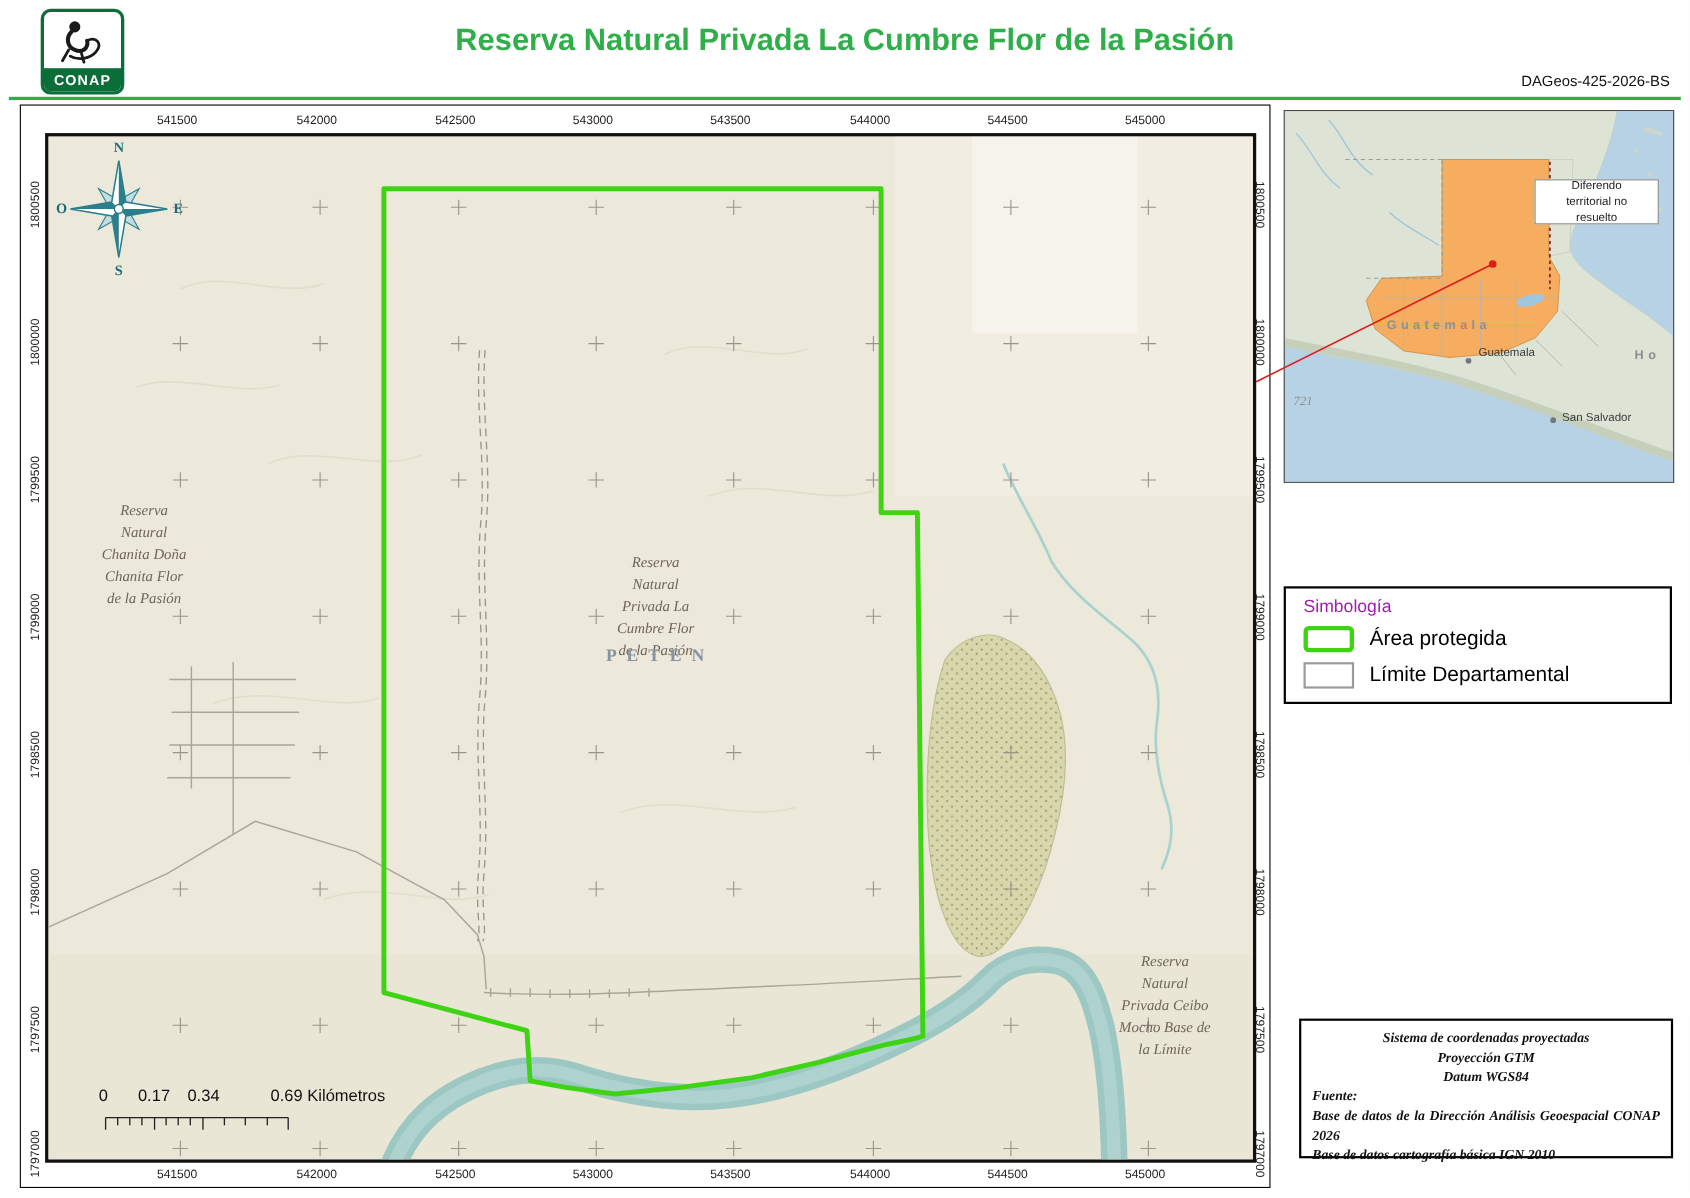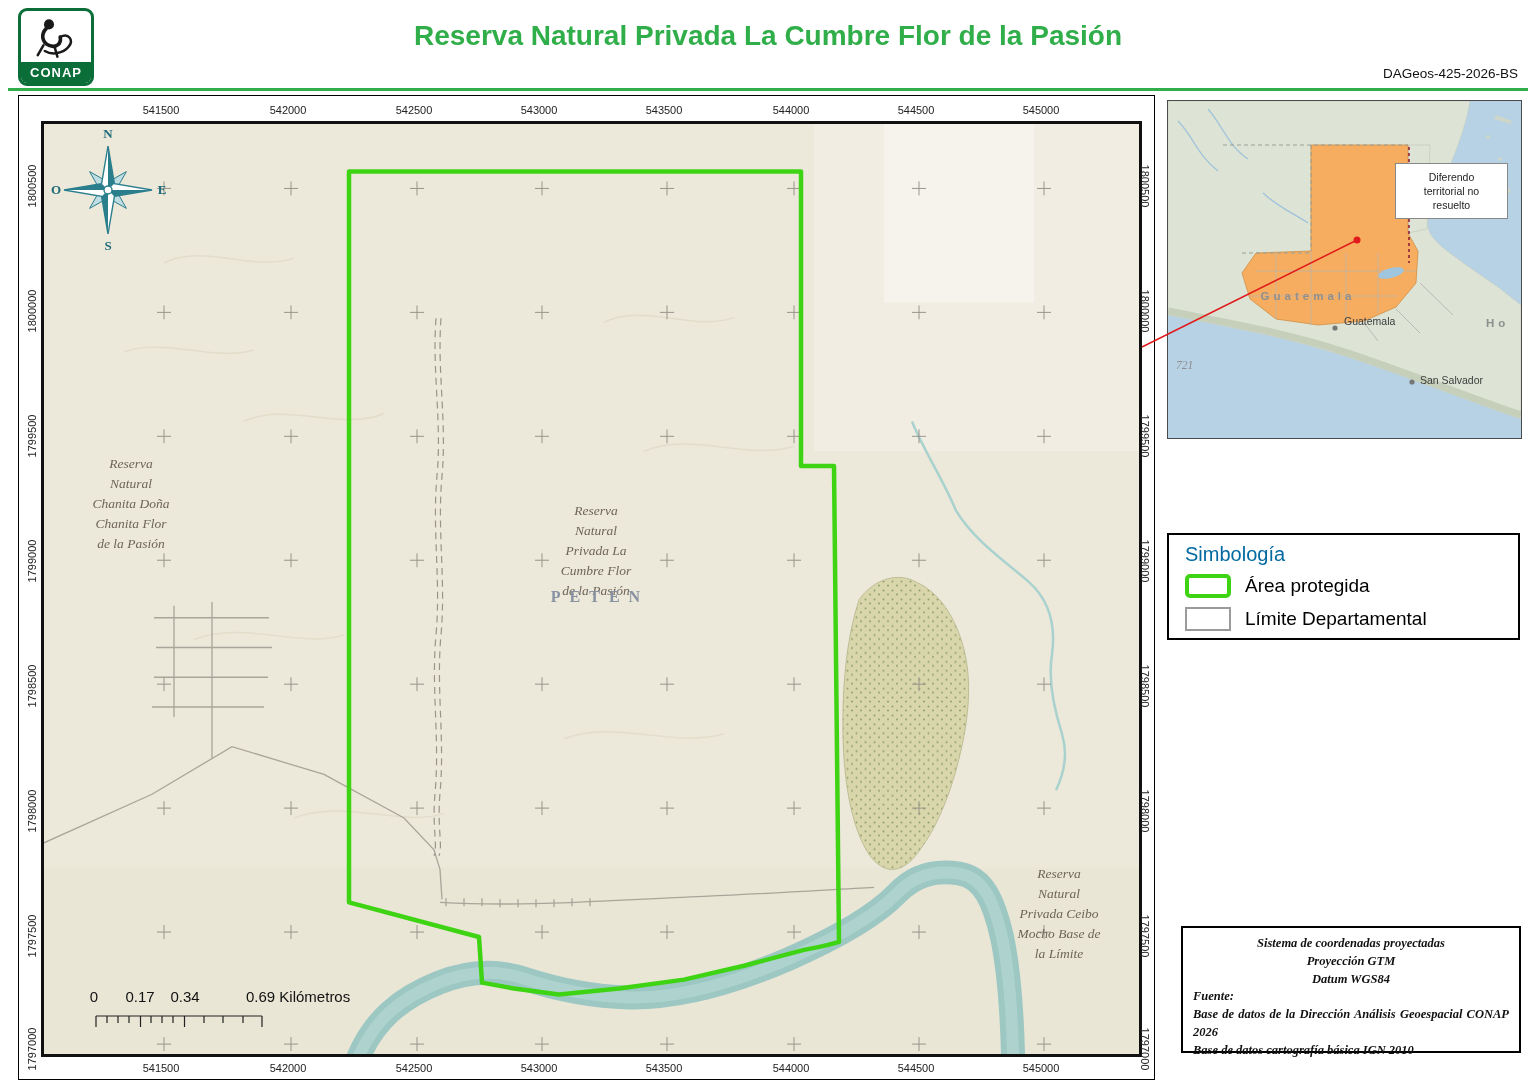--- a/index.html
+++ b/index.html
@@ -1,20 +1,20 @@
 <!DOCTYPE html>
 <html><head>
 <meta charset="utf-8">
 <style>
   html,body{margin:0;padding:0;background:#fff;}
   .page{position:relative;width:1536px;height:1089px;background:#fff;overflow:hidden;
         font-family:"Liberation Sans",sans-serif;color:#111;}
 
   
-  .logo{position:absolute;left:18px;top:8px;width:76px;height:78px;background:#fff;
+  .logo{position:absolute;left:37px;top:8px;width:76px;height:78px;background:#fff;
         border:3px solid #0b6e38;border-radius:9px;display:flex;flex-direction:column;
         align-items:center;box-sizing:border-box;overflow:hidden;}
   .logo .art{margin-top:4px;width:62px;height:44px;display:flex;align-items:center;justify-content:center;}
   .logo .band{margin-top:auto;width:100%;background:#0b6e38;color:#fff;text-align:center;
         font-weight:bold;font-size:13px;letter-spacing:1px;padding:3px 0;}
   h1.title{position:absolute;left:50%;top:20px;transform:translateX(-50%);margin:0;
         font-size:28px;font-weight:bold;color:#2fae49;white-space:nowrap;}
   .green-rule{position:absolute;left:8px;right:8px;top:88px;height:3px;background:#2fae49;}
   .doc-code{position:absolute;right:18px;top:66px;font-size:13.5px;color:#111;}
 
@@ -36,38 +36,38 @@
 
   .scalebar{position:absolute;left:45px;top:862px;width:360px;height:60px;}
   .sbt{position:absolute;top:2px;transform:translateX(-50%);font-size:15px;color:#111;white-space:nowrap;}
   .sb-end{position:absolute;top:2px;left:157px;font-size:15px;color:#111;white-space:nowrap;}
   .ruler{position:absolute;left:0;top:27px;}
 
   
   .inset{position:absolute;left:1167px;top:100px;width:353px;height:337px;
         border:1px solid #4a4a4a;box-sizing:content-box;background:#b7d2e4;overflow:hidden;}
   .inset svg{position:absolute;left:0;top:0;}
-  .inset-note{position:absolute;left:227px;top:62px;width:113px;height:56px;background:#fff;
+  .inset-note{position:absolute;left:227px;top:62px;width:113px;height:41px;background:#fff;
         border:1px solid #888;box-sizing:border-box;display:flex;align-items:center;justify-content:center;
         text-align:center;font-size:10.5px;line-height:1.35;color:#222;padding:16px;}
   .country-label{position:absolute;left:140px;top:189px;transform:translateX(-50%);
         font-weight:bold;font-size:11.5px;letter-spacing:4px;color:#8f8f8f;white-space:nowrap;}
   .city{position:absolute;font-size:10.5px;color:#3c3c3c;white-space:nowrap;}
   .city-gt{left:176px;top:214px;}
   .city-ss{left:252px;top:273px;}
   .partial-label{position:absolute;left:318px;top:216px;font-weight:bold;font-size:11.5px;
         letter-spacing:4px;color:#8f8f8f;}
   .num-label{position:absolute;left:8px;top:258px;font-family:"Liberation Serif",serif;
         font-style:italic;font-size:11.5px;color:#8f8f8f;}
   .leader{position:absolute;left:1130px;top:228px;pointer-events:none;}
 
   
   .legend{position:absolute;left:1167px;top:533px;width:353px;height:107px;background:#fff;
         border:2px solid #000;box-sizing:border-box;padding:8px 16px;}
-  .legend-title{font-size:20px;color:#0369a1;margin-bottom:8px;}
+  .legend-title{font-size:16px;color:#a21caf;margin-bottom:8px;}
   .legend-item{display:flex;align-items:center;gap:14px;margin-bottom:9px;}
   .legend-item .lbl{font-size:19px;color:#000;}
   .sw{display:inline-block;width:46px;height:24px;background:#fff;box-sizing:border-box;}
   .sw-gray{border:2.5px solid #9b9b9b;}
   .sw-green{border:4px solid #3ed414;border-radius:5px;}
 
   
   .infobox{position:absolute;left:1181px;top:926px;width:340px;height:127px;background:#fff;
         border:2px solid #000;box-sizing:border-box;padding:7px 10px;
         font-family:"Liberation Serif",serif;font-weight:bold;font-style:italic;

